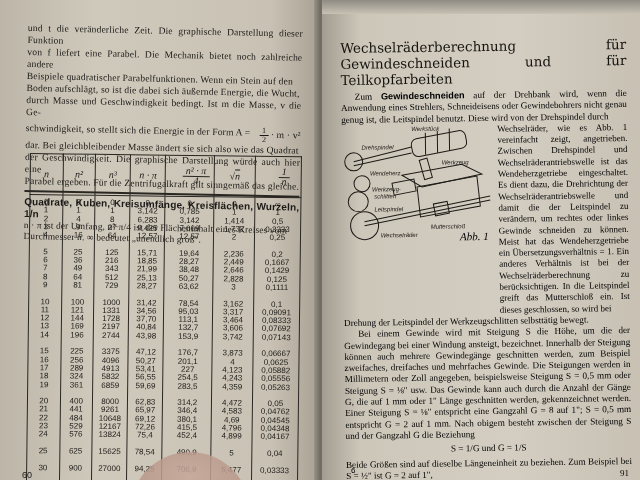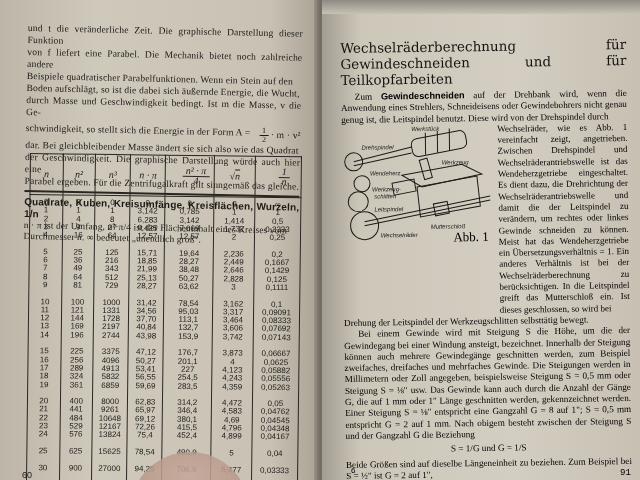--- a/index.html
+++ b/index.html
@@ -83,25 +83,25 @@
     transform:rotate(-0.8deg); transform-origin:left top;
   }
   .rp h1 {
     font-family:"DejaVu Serif", serif; font-weight:normal; font-size:13.5px; line-height:16px; margin:0 0 4px 0;
     color:#15130f;
   }
   .rp p { margin:0; text-indent:14px; }
   .rp b { font-family:"Liberation Sans", sans-serif; }
   .fig-row { display:flex; gap:6px; }
   .figure { width:150px; height:120px; flex:none; position:relative; }
-  .fig-caption { position:absolute; right:4px; bottom:2px; font-size:13px; }
+  .fig-caption { position:absolute; right:4px; bottom:2px; font-size:11px; font-style:italic; }
   .fig-text { flex:1; font-size:9px; line-height:11.3px; }
   .eq { text-align:center; margin:3px 0; }
   .pagenum-right-a { position:absolute; left:351px; top:466px; font-size:8px; font-family:"Liberation Sans", sans-serif; }
-  .pagenum-right-b { position:absolute; left:620px; top:468px; font-size:9px; font-family:Liberation Mono, monospace; }
+  .pagenum-right-b { position:absolute; left:620px; top:468px; font-size:9px; font-family:Liberation Serif, serif; }
 </style>
 </head>
 <body>
 
 <div class="backdrop-top"></div>
 
 <div class="page page-left">
   <div class="lp-text">
     <p>und t die veränderliche Zeit. Die graphische Darstellung dieser Funktion</p>
     <p>von f liefert eine Parabel. Die Mechanik bietet noch zahlreiche andere</p>

